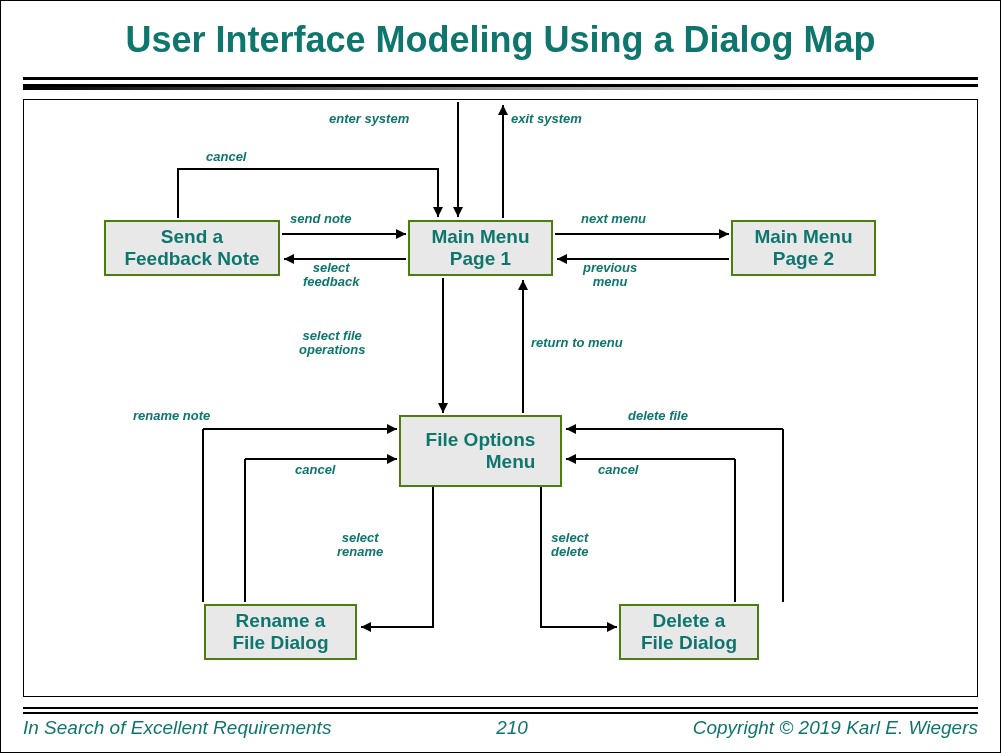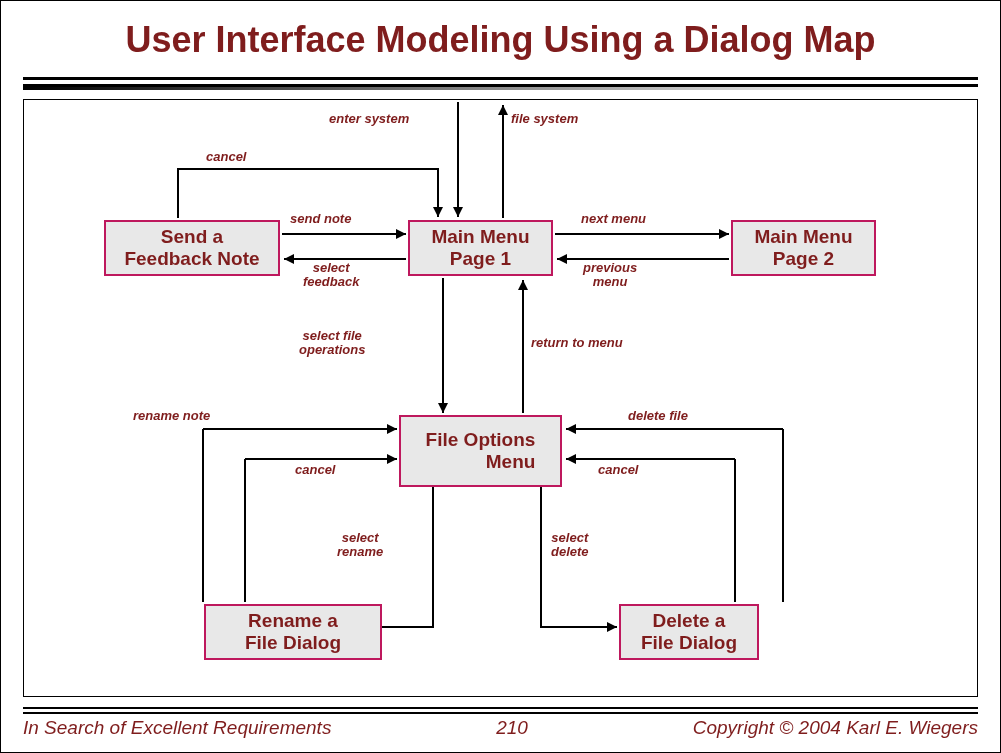--- a/index.html
+++ b/index.html
@@ -3,21 +3,21 @@
 <meta charset="utf-8">
 <style>
   html,body{margin:0;padding:0;background:#fff;}
   .page{
     position:relative;
     width:1001px;
     height:753px;
     box-sizing:border-box;
     border:1px solid #000;
     font-family:Arial,Helvetica,sans-serif;
-    color:#7f1d1d;
+    color:#0f766e;
     background:#fff;
   }
   .title{
     position:absolute;
     left:0; right:0; top:18px;
     text-align:center;
     font-size:36px;
     font-weight:bold;
   }
   .rule-top{
@@ -51,21 +51,21 @@
     border:1px solid #000;
     box-sizing:border-box;
   }
   .svg-layer{
     position:absolute;
     left:22px; top:98px; width:957px; height:598px;
   }
   .node{
     position:absolute;
     background:#e8e8e8;
-    border:2px solid #be185d;
+    border:2px solid #4d7c0f;
     box-sizing:border-box;
     display:flex; align-items:center; justify-content:center;
     text-align:center;
     font-size:19px;
     font-weight:bold;
     line-height:1.15;
     z-index:2;
   }
   .lbl{
     position:absolute;
@@ -97,21 +97,21 @@
   <div class="inner-frame"></div>
 
   <div class="node" style="left:407px; top:219px; width:145px; height:56px;">Main Menu<br>Page 1</div>
 
   <div class="node" style="left:730px; top:219px; width:145px; height:56px;">Main Menu<br>Page 2</div>
 
   <div class="node" style="left:103px; top:219px; width:176px; height:56px;">Send a<br>Feedback Note</div>
 
   <div class="node" style="left:398px; top:414px; width:163px; height:72px;text-align:right;">File Options<br>Menu</div>
 
-  <div class="node" style="left:203px; top:603px; width:178px; height:56px;">Rename a<br>File Dialog</div>
+  <div class="node" style="left:203px; top:603px; width:153px; height:56px;">Rename a<br>File Dialog</div>
 
   <div class="node" style="left:618px; top:603px; width:140px; height:56px;">Delete a<br>File Dialog</div>
 
   <svg class="svg-layer" width="957" height="598" viewBox="0 0 957 598">
     <defs>
       <marker id="ah" markerWidth="12" markerHeight="12" refX="10" refY="5" orient="auto" markerUnits="userSpaceOnUse">
         <path d="M0,0 L10,5 L0,10 Z" fill="#000"></path>
       </marker>
     </defs>
 
@@ -144,21 +144,21 @@
     <line x1="760" y1="330" x2="543" y2="330" stroke="#000" stroke-width="2" marker-end="url(#ah)"></line>
     <line x1="760" y1="503" x2="760" y2="330" stroke="#000" stroke-width="2"></line>
 
     <line x1="712" y1="360" x2="543" y2="360" stroke="#000" stroke-width="2" marker-end="url(#ah)"></line>
     <line x1="712" y1="503" x2="712" y2="360" stroke="#000" stroke-width="2"></line>
 
     <path d="M518 374 L518 528 L594 528" fill="none" stroke="#000" stroke-width="2" marker-end="url(#ah)"></path>
   </svg>
 
   <div class="lbl" style="left:328px; top:111px;">enter system</div>
-  <div class="lbl" style="left:510px; top:111px;">file system</div>
+  <div class="lbl" style="left:510px; top:111px;">exit system</div>
 
   <div class="lbl" style="left:205px; top:149px;">cancel</div>
 
   <div class="lbl" style="left:289px; top:211px;">send note</div>
   <div class="lbl" style="left:302px; top:260px; text-align:center;">select<br>feedback</div>
 
   <div class="lbl" style="left:580px; top:211px;">next menu</div>
   <div class="lbl" style="left:582px; top:260px; ">previous<br>menu</div>
 
   <div class="lbl" style="left:298px; top:328px; text-align:center;">select file<br>operations</div>
@@ -170,16 +170,16 @@
 
   <div class="lbl" style="left:627px; top:408px;">delete file</div>
   <div class="lbl" style="left:597px; top:462px;">cancel</div>
   <div class="lbl" style="left:550px; top:530px; text-align:center;">select<br>delete</div>
 
   <div class="rule-bot"></div>
 
   <div class="footer">
     <span>In Search of Excellent Requirements</span>
     <span>210</span>
-    <span>Copyright © 2004 Karl E. Wiegers</span>
+    <span>Copyright © 2019 Karl E. Wiegers</span>
   </div>
 
 </div>
 
 </body></html>

